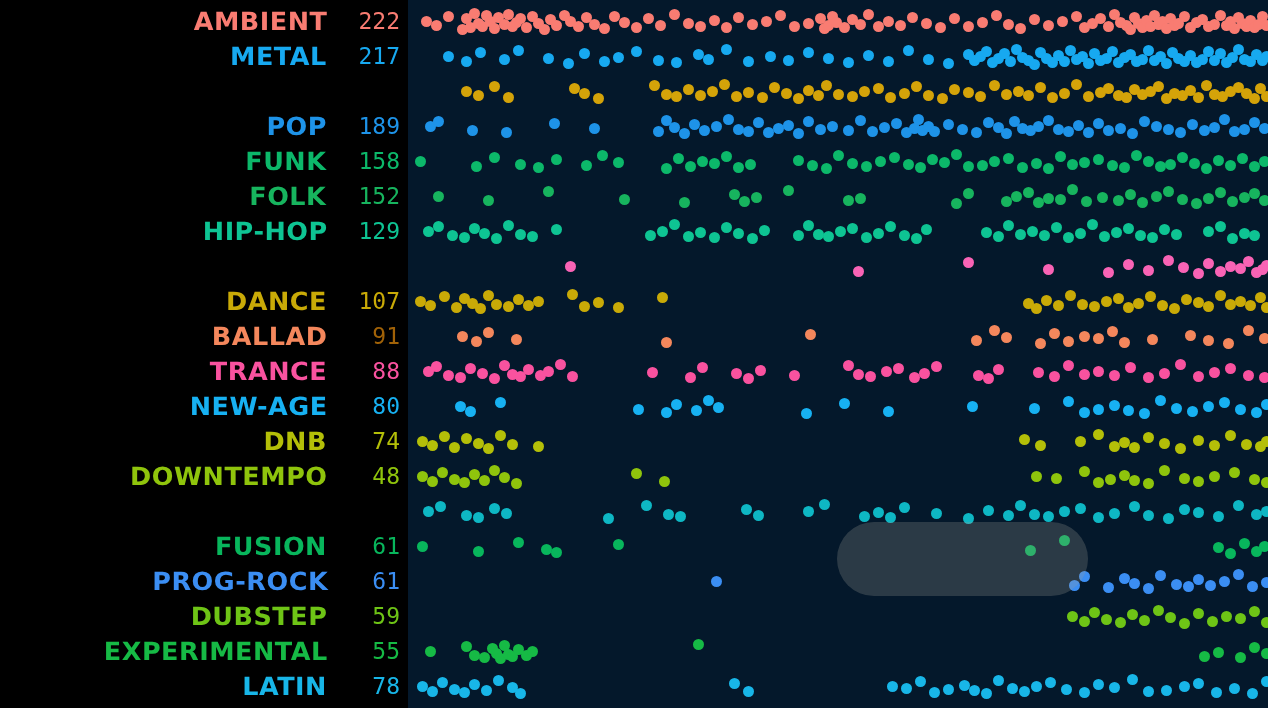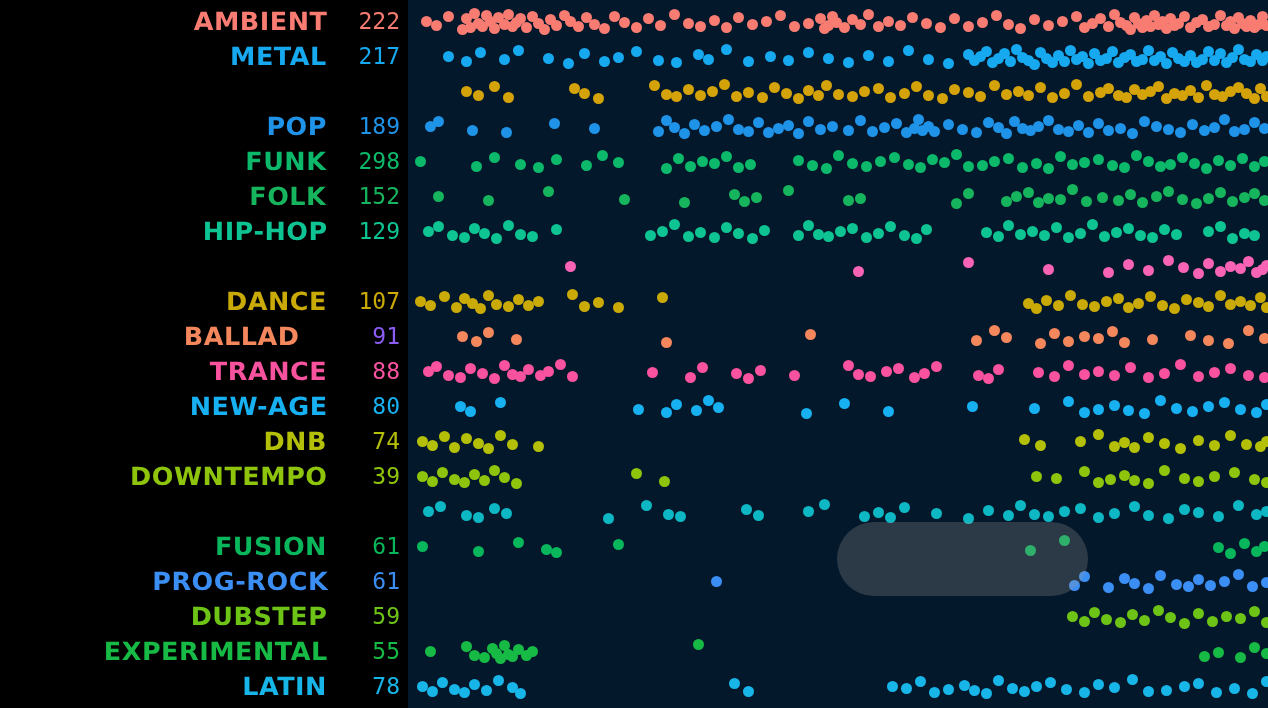--- a/index.html
+++ b/index.html
@@ -114,53 +114,53 @@
       <div class="genre-row-label" style="top: 38.5px;">
         <span class="genre-name" style="color: rgb(23, 169, 240);">METAL</span>
         <span class="genre-count" style="color: rgb(23, 169, 240);">217</span>
       </div>
       <div class="genre-row-label" style="top: 108.5px;">
         <span class="genre-name" style="color: rgb(30, 147, 232);">POP</span>
         <span class="genre-count" style="color: rgb(30, 147, 232);">189</span>
       </div>
       <div class="genre-row-label" style="top: 143.5px;">
         <span class="genre-name" style="color: rgb(12, 184, 106);">FUNK</span>
-        <span class="genre-count" style="color: rgb(12, 184, 106);">298</span>
+        <span class="genre-count" style="color: rgb(12, 184, 106);">158</span>
       </div>
       <div class="genre-row-label" style="top: 178.5px;">
         <span class="genre-name" style="color: rgb(23, 180, 94);">FOLK</span>
         <span class="genre-count" style="color: rgb(23, 180, 94);">152</span>
       </div>
       <div class="genre-row-label" style="top: 213.5px;">
         <span class="genre-name" style="color: rgb(14, 196, 147);">HIP-HOP</span>
         <span class="genre-count" style="color: rgb(14, 196, 147);">129</span>
       </div>
       <div class="genre-row-label" style="top: 283.5px;">
         <span class="genre-name" style="color: rgb(201, 170, 7);">DANCE</span>
         <span class="genre-count" style="color: rgb(201, 170, 7);">107</span>
       </div>
       <div class="genre-row-label" style="top: 318.5px;">
         <span class="genre-name" style="color: rgb(244, 135, 92);">BALLAD</span>
-        <span class="genre-count" style="color: #8b5cf6; margin-left: 28px;">91</span>
+        <span class="genre-count" style="color: #a16207;">91</span>
       </div>
       <div class="genre-row-label" style="top: 353.5px;">
         <span class="genre-name" style="color: rgb(249, 82, 159);">TRANCE</span>
         <span class="genre-count" style="color: rgb(249, 82, 159);">88</span>
       </div>
       <div class="genre-row-label" style="top: 388.5px;">
         <span class="genre-name" style="color: rgb(23, 177, 242);">NEW-AGE</span>
         <span class="genre-count" style="color: rgb(23, 177, 242);">80</span>
       </div>
       <div class="genre-row-label" style="top: 423.5px;">
         <span class="genre-name" style="color: rgb(180, 191, 8);">DNB</span>
         <span class="genre-count" style="color: rgb(180, 191, 8);">74</span>
       </div>
       <div class="genre-row-label" style="top: 458.5px;">
         <span class="genre-name" style="color: rgb(143, 196, 12);">DOWNTEMPO</span>
-        <span class="genre-count" style="color: rgb(143, 196, 12);">39</span>
+        <span class="genre-count" style="color: rgb(143, 196, 12);">48</span>
       </div>
       <div class="genre-row-label" style="top: 528.5px;">
         <span class="genre-name" style="color: rgb(8, 182, 92);">FUSION</span>
         <span class="genre-count" style="color: rgb(8, 182, 92);">61</span>
       </div>
       <div class="genre-row-label" style="top: 563.5px;">
         <span class="genre-name" style="color: rgb(59, 142, 243);">PROG-ROCK</span>
         <span class="genre-count" style="color: rgb(59, 142, 243);">61</span>
       </div>
       <div class="genre-row-label" style="top: 598.5px;">

